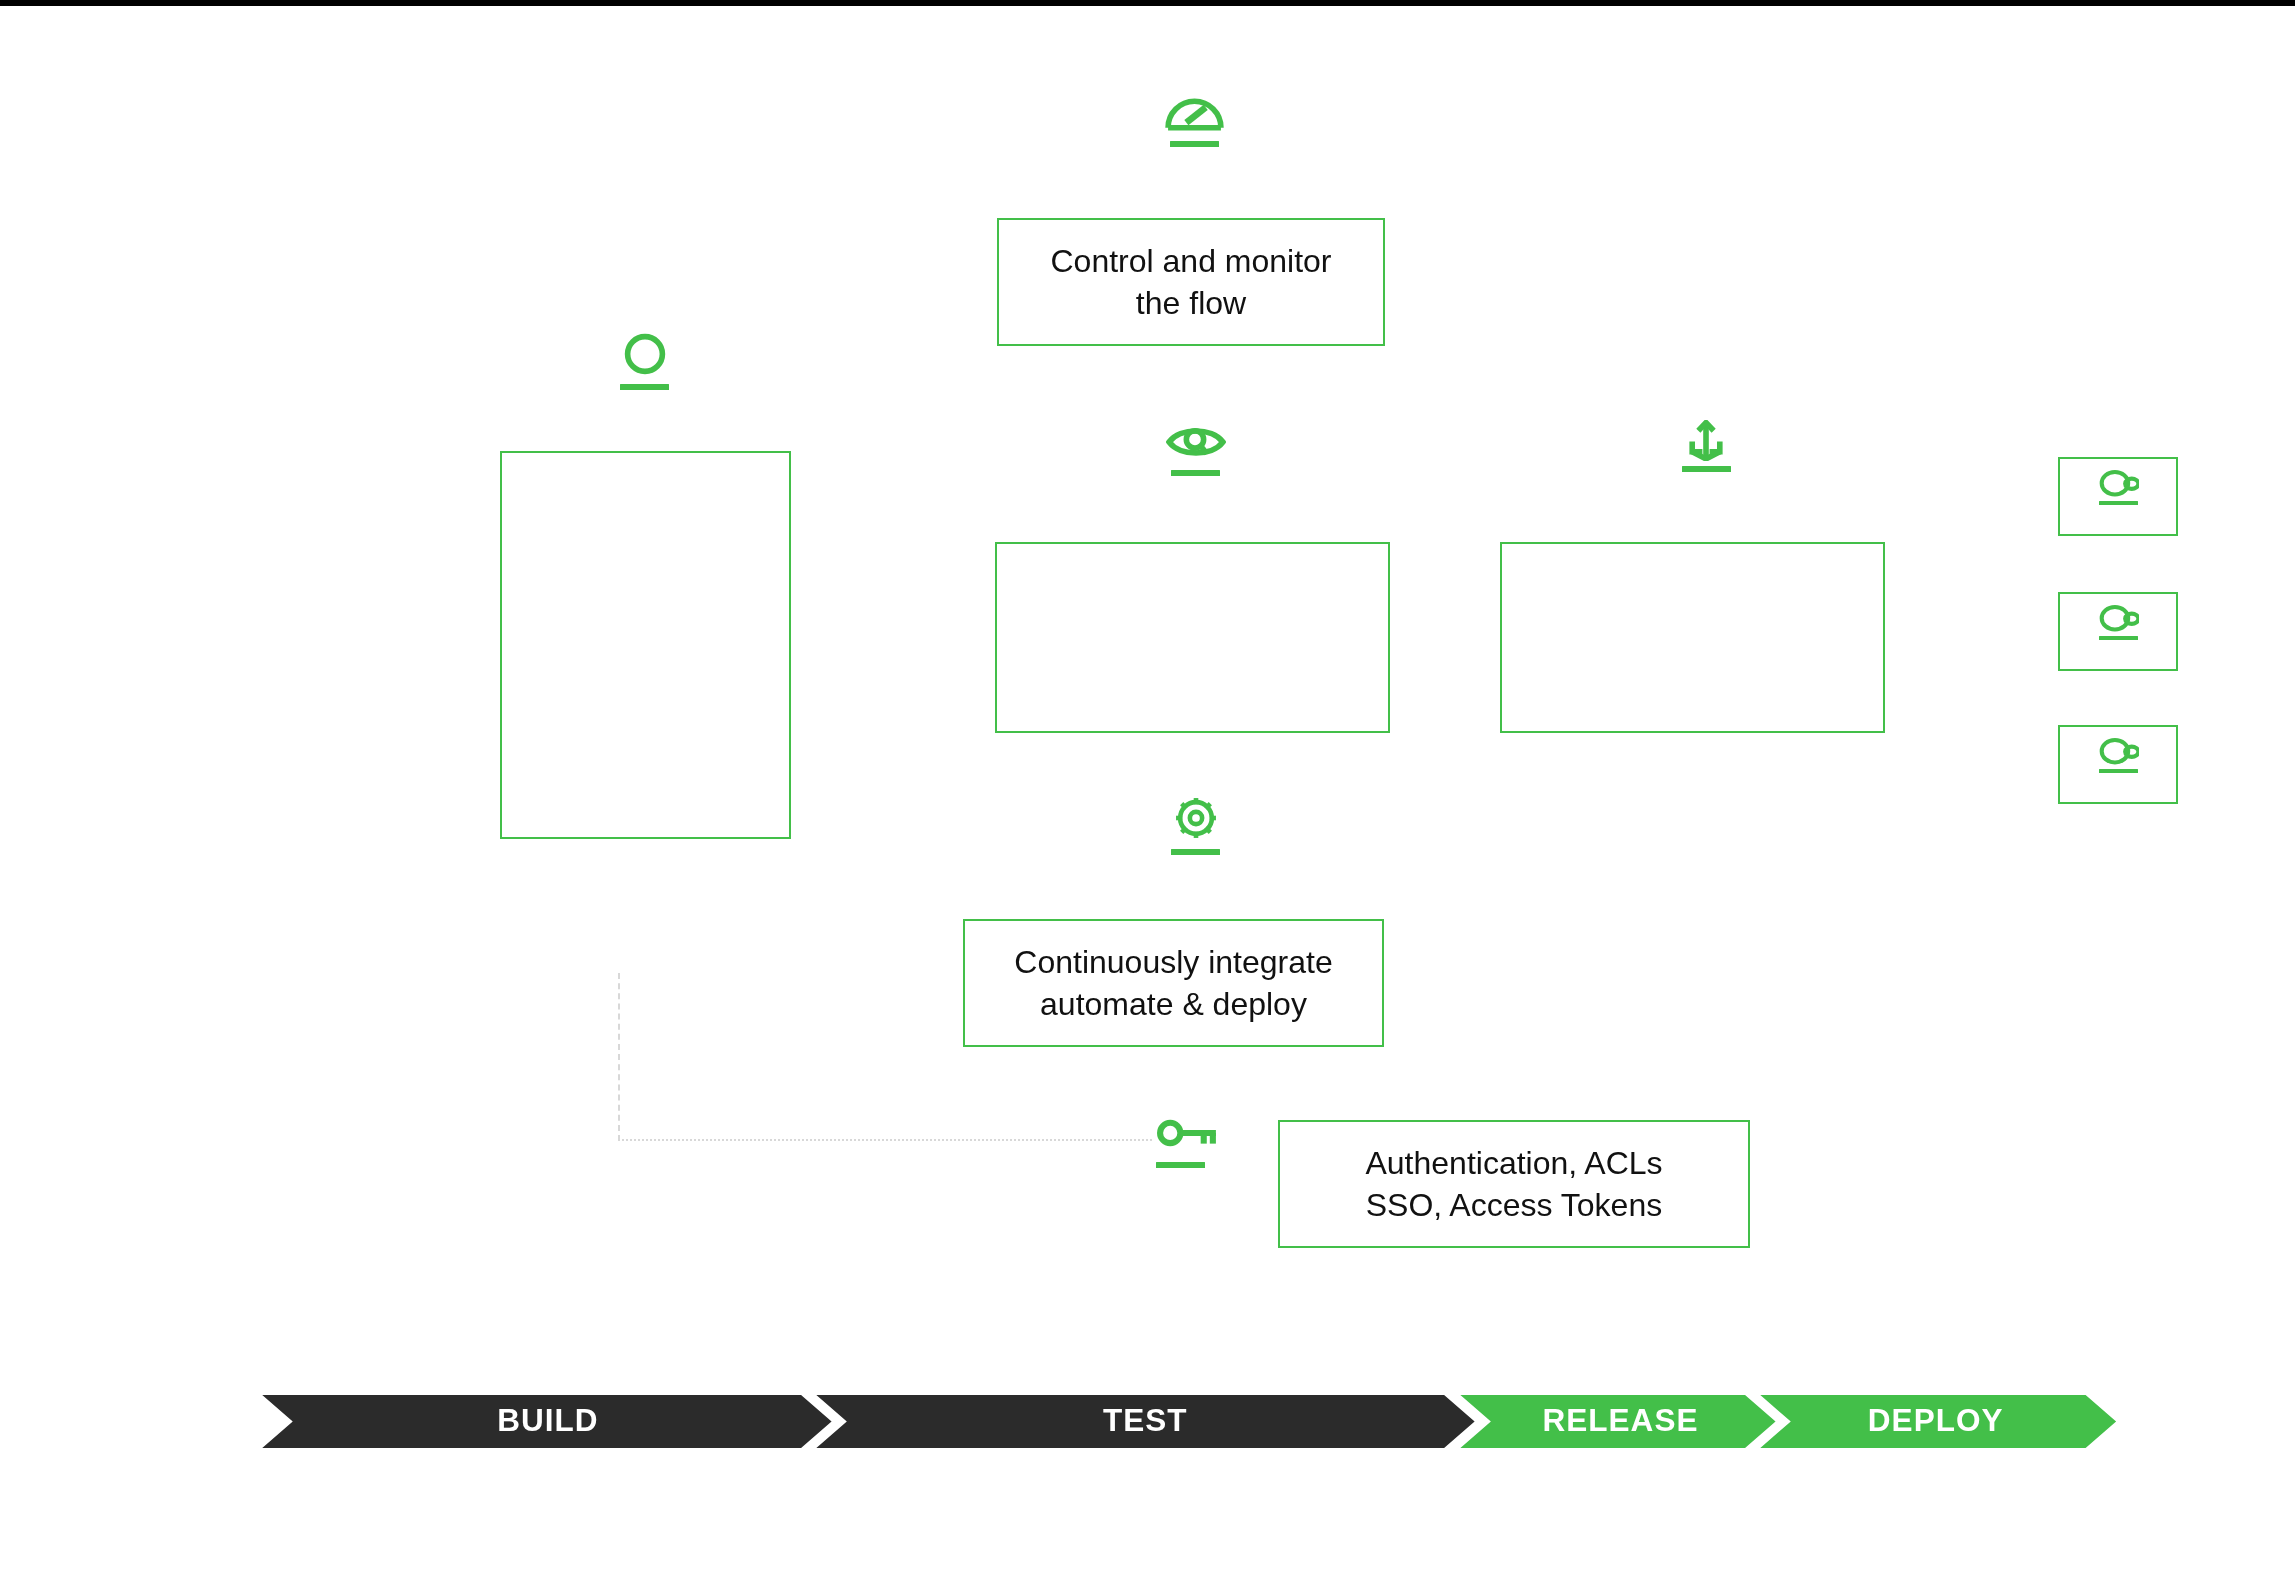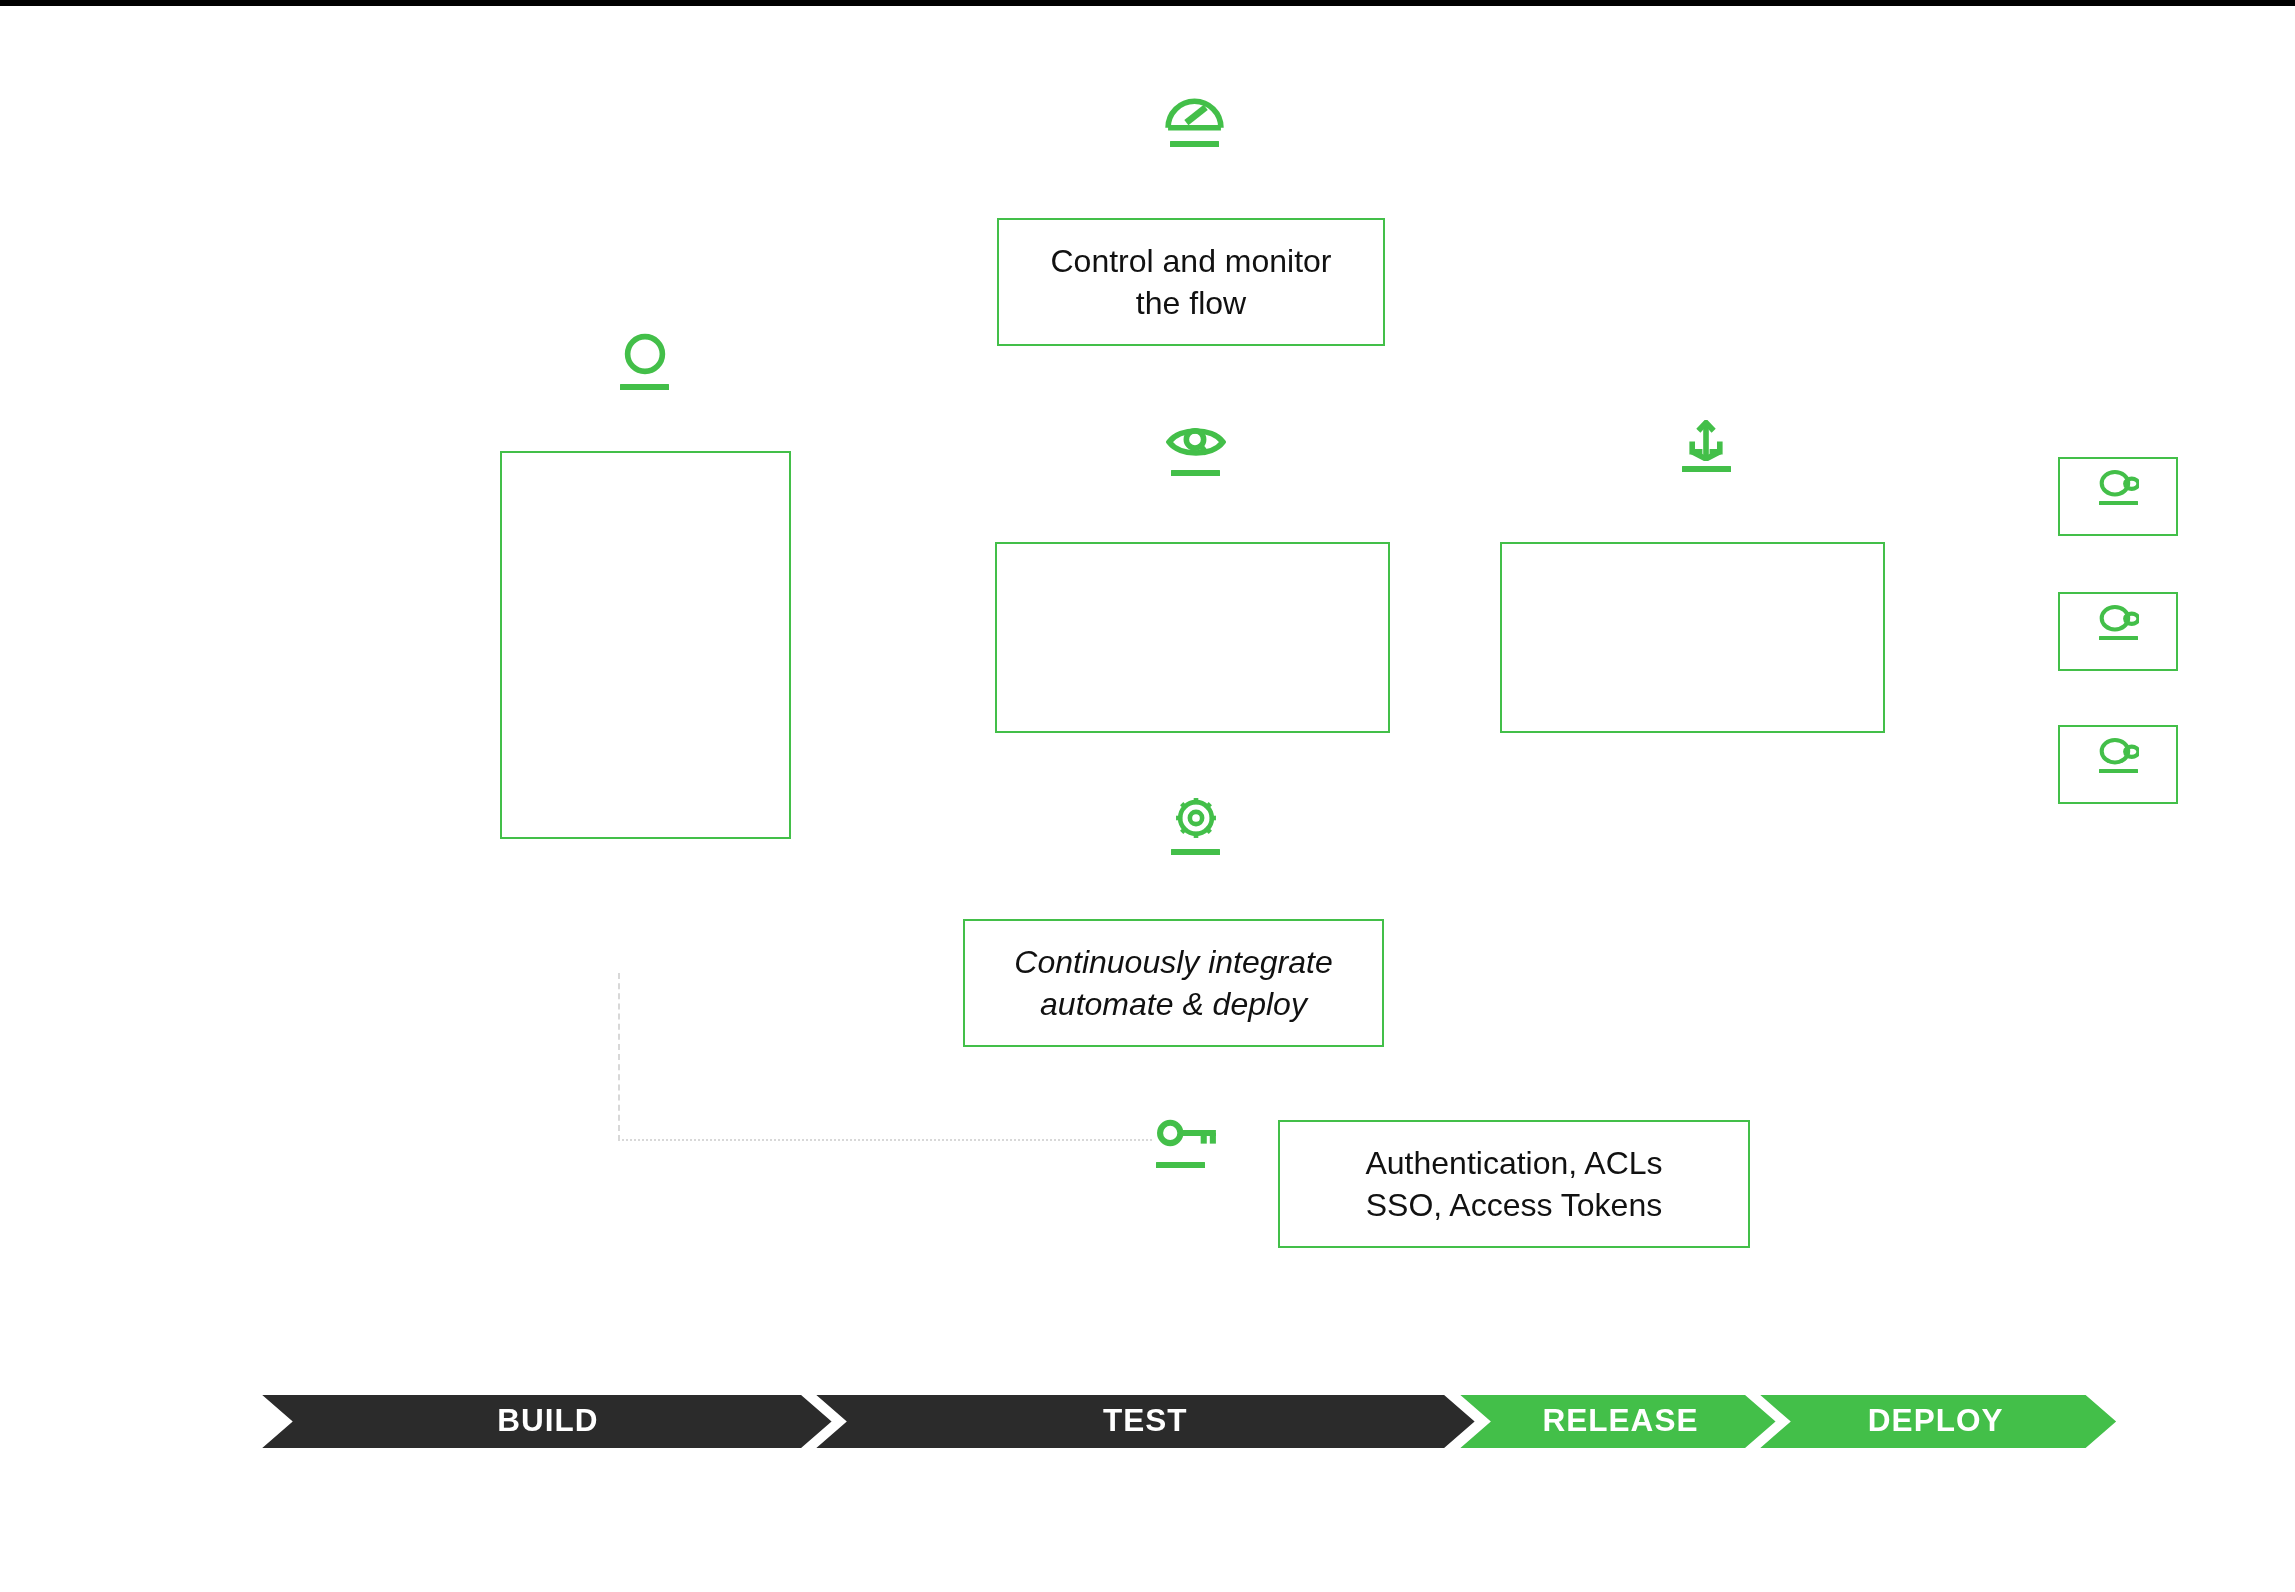--- a/index.html
+++ b/index.html
@@ -210,21 +210,21 @@
       <div class="icon-rule" style="width:39px; height:4.1px; margin-top:3.1px;"></div>
     </div>
   </div>
 
   <div class="dotted-v" style="left:618px; top:967px; height:168px;"></div>
   <div class="dotted-h" style="left:618px; top:1133px; width:534px;"></div>
 
   <div class="callout" style="left:997px; top:212px; width:388px; height:128px;">Control and monitor
 the flow</div>
 
-  <div class="callout" style="left:963px; top:913px; width:421px; height:128px;font-style:italic;">Continuously integrate
+  <div class="callout" style="left:963px; top:913px; width:421px; height:128px;">Continuously integrate
 automate &amp; deploy</div>
 
   <div class="callout" style="left:1278px; top:1114px; width:472px; height:128px;">Authentication, ACLs
 SSO, Access Tokens</div>
 
   <svg id="pipeline" style="left:255px; top:1385px;" width="1877" height="61" viewBox="0 0 3680 120">
 
     <g>
       <polygon points="8,8 1068,8 1128,60 1068,112 8,112 68,60" fill="#2b2b2b"></polygon>
       <text class="pipe-label" x="570" y="62">BUILD</text>

